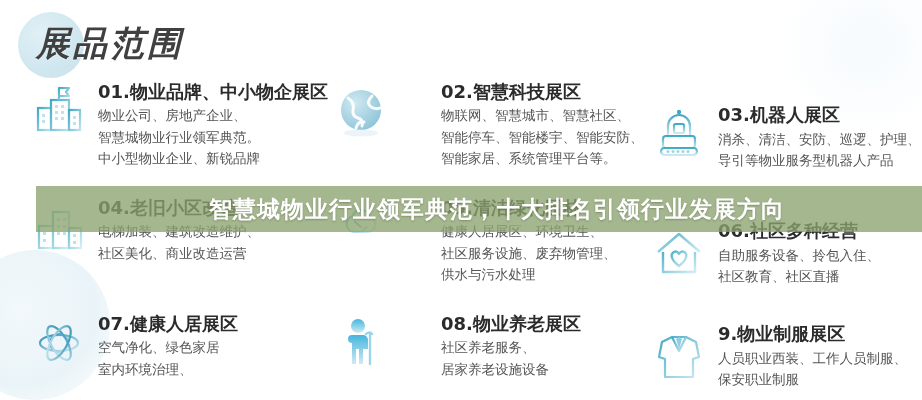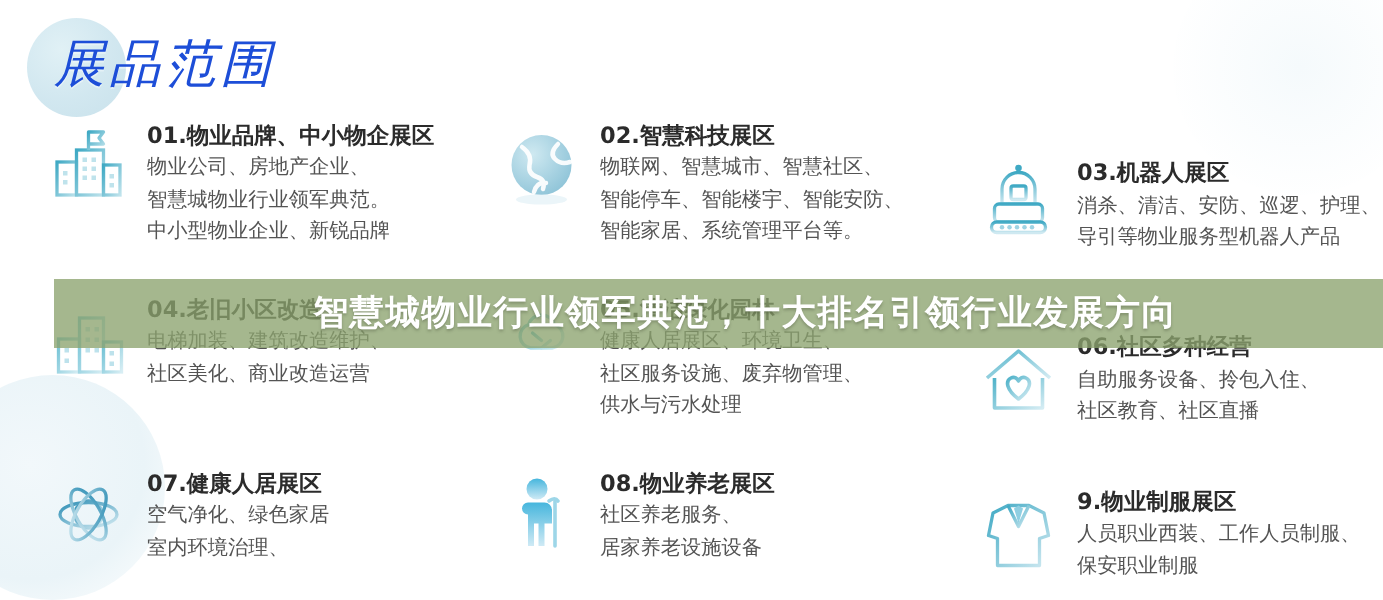--- a/index.html
+++ b/index.html
@@ -31,22 +31,22 @@
     right:-30px;top:-40px;width:170px;height:170px;
     background:radial-gradient(circle at 50% 50%, #f5fafc 0%, rgba(245,250,252,0) 75%);
   }
   
   .title-wrap{
     position:absolute;left:36px;top:18px;
     height:50px;display:flex;align-items:center;
   }
   .title-zh{
     font-family:"DejaVu Sans","Liberation Sans",sans-serif;
-    font-size:34px;font-weight:400;
-    color:#1d4ed8;
+    font-size:34px;font-weight:700;
+    color:#404040;
     letter-spacing:3px;
     font-style:italic;
     line-height:1;
     white-space:nowrap;
     text-shadow:0 1px 0 rgba(255,255,255,.4);
   }
   
   .grid{
     position:absolute;
     left:0;top:78px;
@@ -54,36 +54,36 @@
     display:grid;
     grid-template-columns:320px 320px 282px;
     grid-template-rows:116px 116px 90px;
   }
   .zone{
     display:flex;
     align-items:flex-start;
     padding-left:28px;
     box-sizing:border-box;
   }
-  .zone.col2{padding-left:10px;}
+  .zone.col2{padding-left:10px;gap:41px;}
   .zone.col3{padding-left:8px;align-items:center;}
   .zone-icon{
     width:62px;height:62px;
     flex:0 0 62px;
     margin-top:2px;
     display:flex;align-items:center;justify-content:center;
   }
   .zone-icon svg{display:block;}
   .zone-text{
     margin-left:8px;
     padding-top:2px;
   }
   .zone-head{
     font-family:"DejaVu Sans","Liberation Sans",sans-serif;
-    font-size:15px;
+    font-size:18px;
     font-weight:700;
     color:#2b2b2b;
     line-height:1.35;
     white-space:nowrap;
   }
   .zone-desc{
     font-family:"DejaVu Sans","Liberation Sans",sans-serif;
     font-size:13.5px;
     font-weight:400;
     color:#545454;

